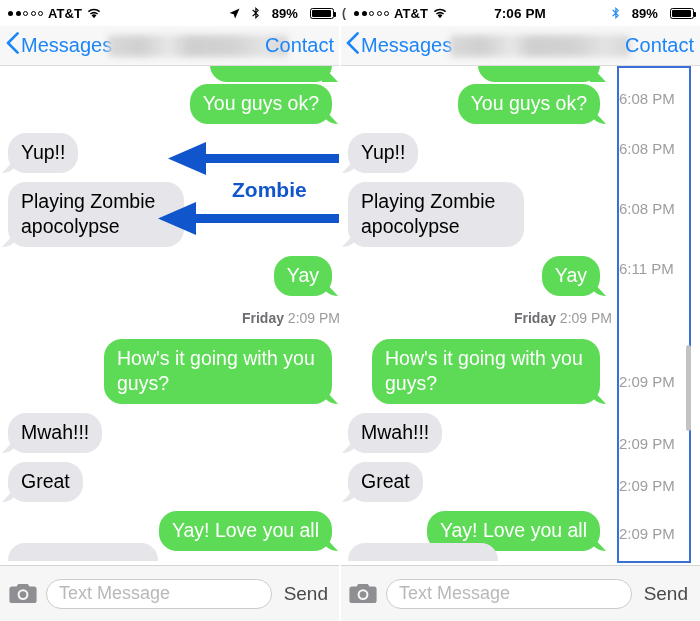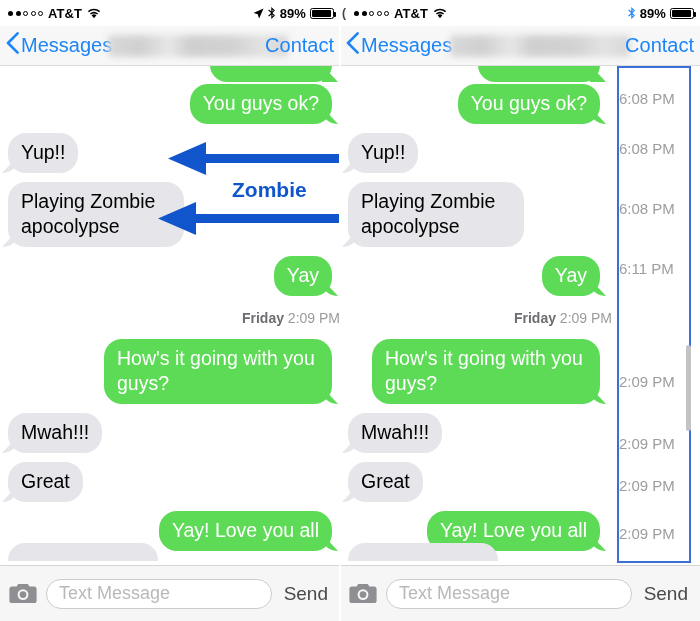--- a/index.html
+++ b/index.html
@@ -21,21 +21,21 @@
   }
 
   
   .statusbar{
     position:relative; height:26px; background:#ffffff;
     display:flex; align-items:center; color:#000;
     font-size:13.5px; font-weight:bold; letter-spacing:0.1px;
   }
   .sb-left{ position:absolute; left:8px; display:flex; align-items:center; gap:5px; }
   .sb-center{ position:absolute; left:0; right:0; text-align:center; font-size:13.5px; font-weight:bold;}
-  .sb-right{ position:absolute; right:6px; display:flex; align-items:center; gap:4px; }
+  .sb-right{ position:absolute; right:6px; display:flex; align-items:center; gap:12px; }
   .panel-right .sb-left{ left:14px; }
 
   .dots{ display:flex; align-items:center; gap:2.5px; }
   .dot{ width:5px; height:5px; border-radius:50%; background:#000; }
   .dot.hollow{ background:transparent; border:1px solid #000; width:5px; height:5px; }
   .carrier{ font-size:13px; font-weight:bold; }
   .wifi{ width:14px; height:11px; position:relative; display:inline-block; }
   .wifi svg{ display:block; }
   .loc svg, .bt svg{ display:block; }
   .batt-pct{ font-size:13px; font-weight:bold; }
@@ -311,20 +311,21 @@
         </span>
         <span class="carrier">AT&amp;T</span>
         <span class="wifi">
           <svg width="14" height="11" viewBox="0 0 14 11">
               <path d="M7 10.2 4.6 7.3a3.9 3.9 0 0 1 4.8 0L7 10.2z" fill="#000"></path>
               <path d="M2.9 5.4a6.6 6.6 0 0 1 8.2 0l-1 1.2a5.1 5.1 0 0 0-6.2 0l-1-1.2z" fill="#000"></path>
               <path d="M.9 3a9.6 9.6 0 0 1 12.2 0l-1 1.2a8 8 0 0 0-10.2 0L.9 3z" fill="#000"></path>
             </svg>
         </span>
       </div>
+      <div class="sb-center">7:06 PM</div>
       <div class="sb-right">
         <span class="bt">
           <svg width="8" height="12" viewBox="0 0 8 12">
               <path d="M3.3 0v4.6L1 2.4l-.8.8 2.9 2.8L.2 8.8l.8.8 2.3-2.2V12l3.7-3.6-2.6-2.4 2.6-2.4L3.3 0zm1.2 2.4 1.1 1-1.1 1V2.4zm0 5.2 1.1 1-1.1 1V7.6z" fill="#1c85f7"></path>
             </svg>
         </span>
         <span class="batt-pct">89%</span>
         <span class="batt">
             <i class="batt-fill"></i>
           </span>

